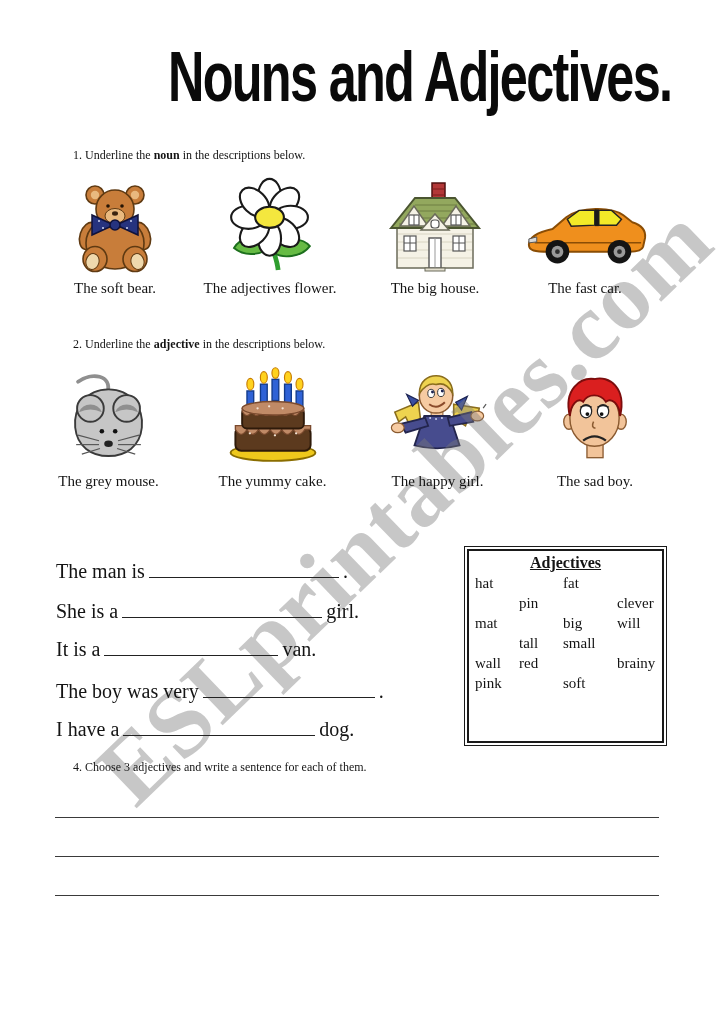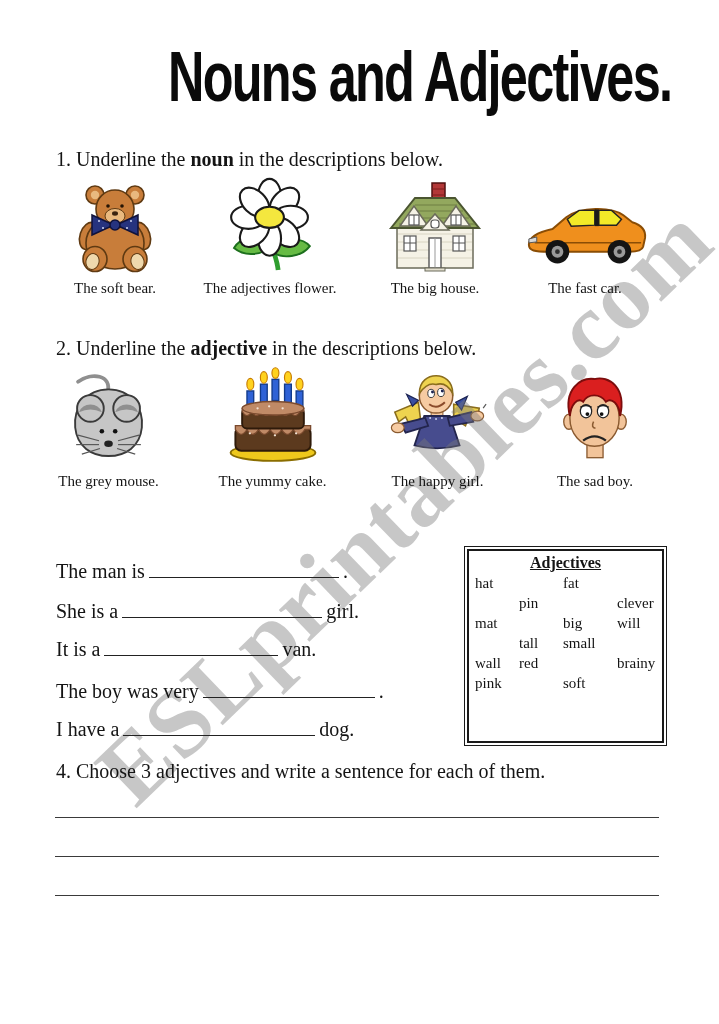--- a/index.html
+++ b/index.html
@@ -6,21 +6,21 @@
   .page{position:relative;width:719px;height:1024px;background:#fff;overflow:hidden;
         font-family:"Liberation Serif",serif;color:#141414;}
 
   
   .title-wrap{position:absolute;top:42px;left:0;right:0;text-align:right;z-index:6;}
   .title-wrap .title-text{display:inline-block;font-family:"Liberation Sans",sans-serif;
         font-weight:bold;font-size:60px;letter-spacing:-2px;white-space:nowrap;
         transform:scale(0.84,1.18);transform-origin:center;color:#0a0a0a;}
 
   
-  .heading{position:absolute;left:56px;font-size:20px;z-index:6;white-space:nowrap;}
+  .heading{position:absolute;left:73px;font-size:12px;z-index:6;white-space:nowrap;}
   .kw{font-weight:bold;}
   #heading-1{top:148px;}
   #heading-2{top:337px;text-align:center;}
   #heading-3{top:524px;}
   #heading-4{top:760px;}
 
   
   .item{position:absolute;display:flex;flex-direction:column;align-items:center;}
   .fig{display:flex;align-items:flex-end;justify-content:center;width:100%;}
   .row1 .fig{height:97px;}

